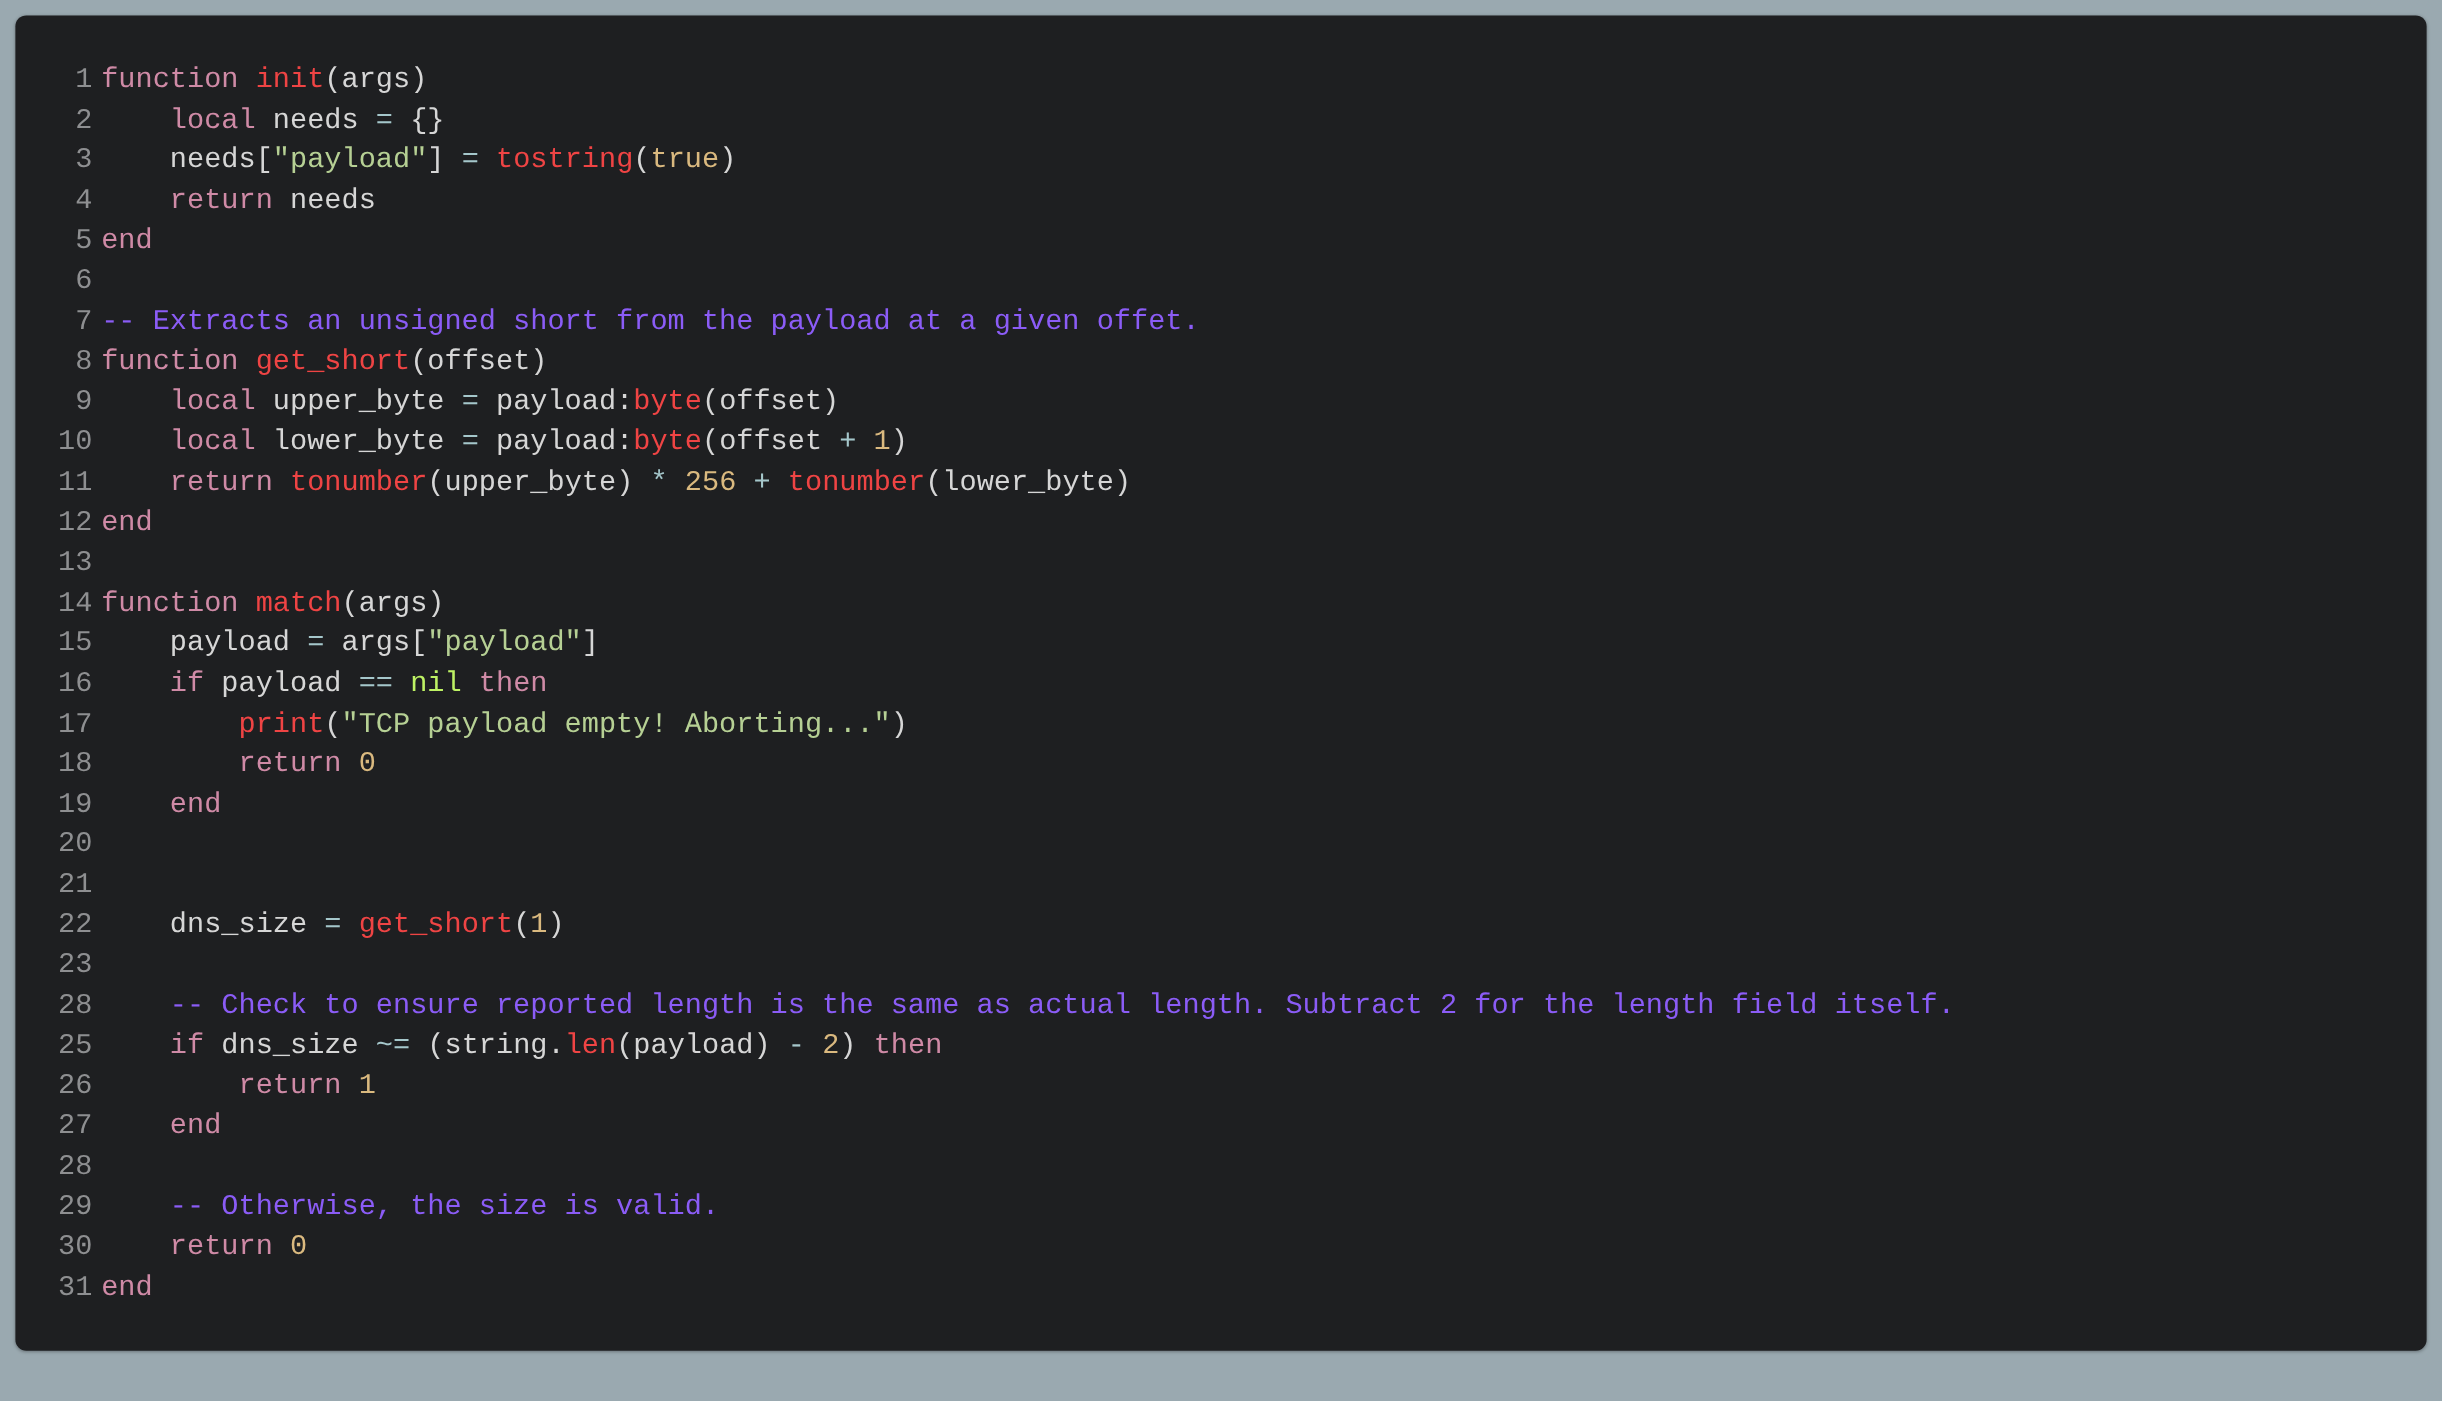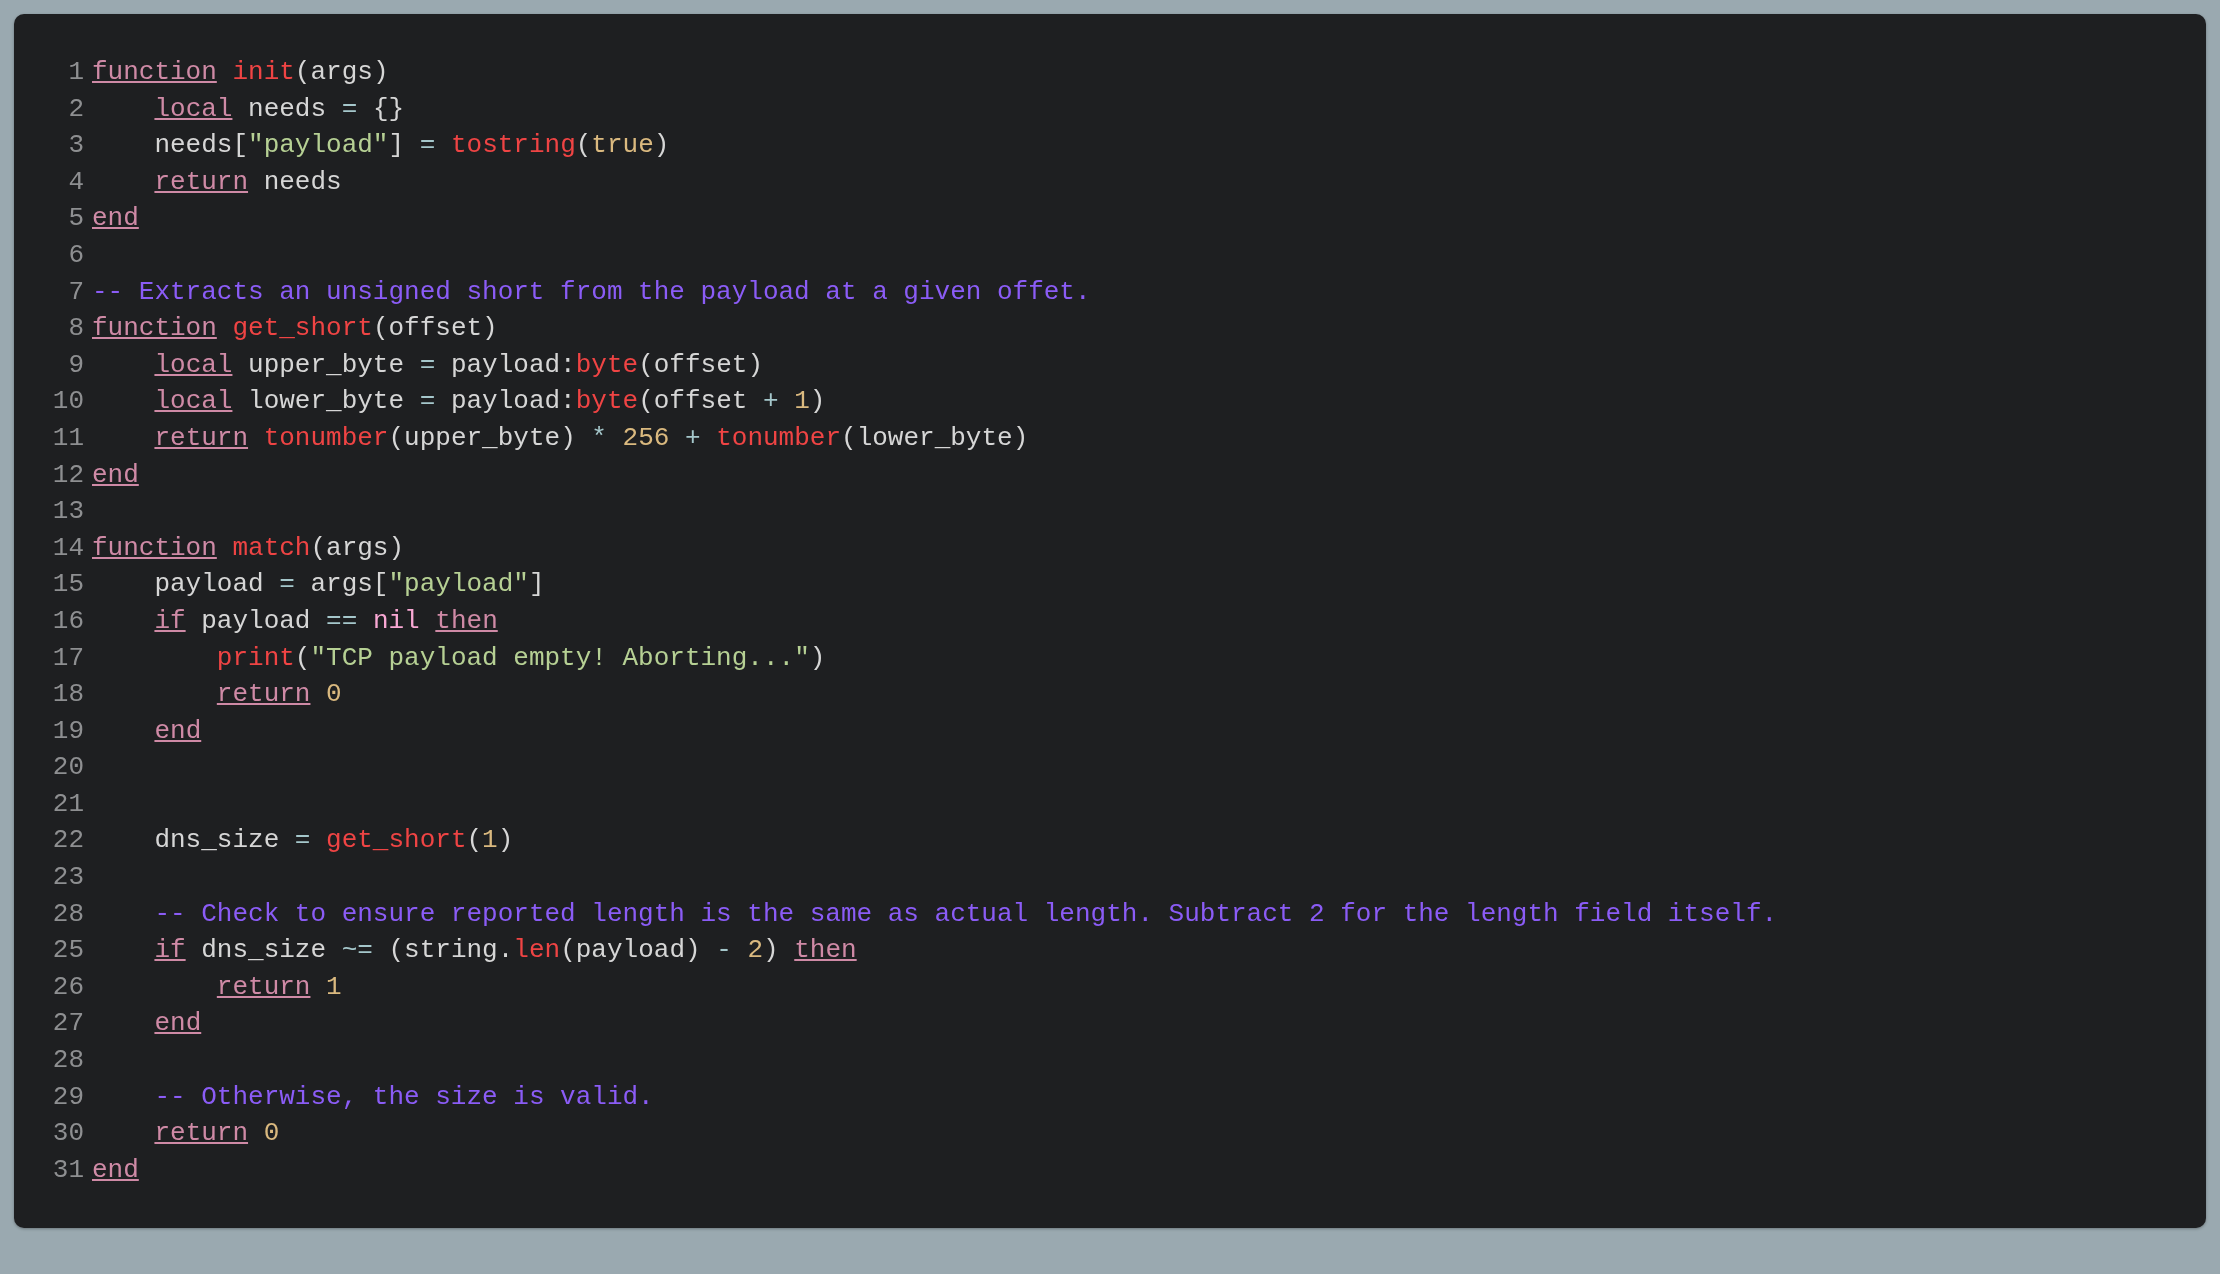--- a/index.html
+++ b/index.html
@@ -31,27 +31,27 @@
     width: 50px;
     text-align: right;
     color: #8e8f91;
     padding-right: 8px;
     user-select: none;
     flex-shrink: 0;
   }
   .code-content {
     color: #d6d6d6;
   }
-  .kw { color: #cf8aa6; text-decoration: underline; }       
+  .kw { color: #cf8aa6; }       
   .fname { color: #ef4444; }    
   .ident { color: #d6d6d6; text-align: right; }    
   .str { color: #b6d094; }      
   .num { color: #dab97f; }      
   .bool { color: #dab97f; margin-top: 20px; }     
-  .nil { color: #f9a8d4; }      
+  .nil { color: #bef264; }      
   .op { color: #a5c7cb; }       
   .punc { color: #d6d6d6; }     
   .comment { color: #8b5cf6; }  
 </style>
 </head>
 <body>
 
 <div class="code-block" id="code-block">
     <div class="code-line"><span class="lineno">1</span><span class="code-content"><span class="kw">function</span><span class="ident"> </span><span class="fname">init</span><span class="punc">(</span><span class="ident">args</span><span class="punc">)</span></span></div>
     <div class="code-line"><span class="lineno">2</span><span class="code-content"><span class="ident">    </span><span class="kw">local</span><span class="ident"> needs </span><span class="op">=</span><span class="ident"> </span><span class="punc">{}</span></span></div>

